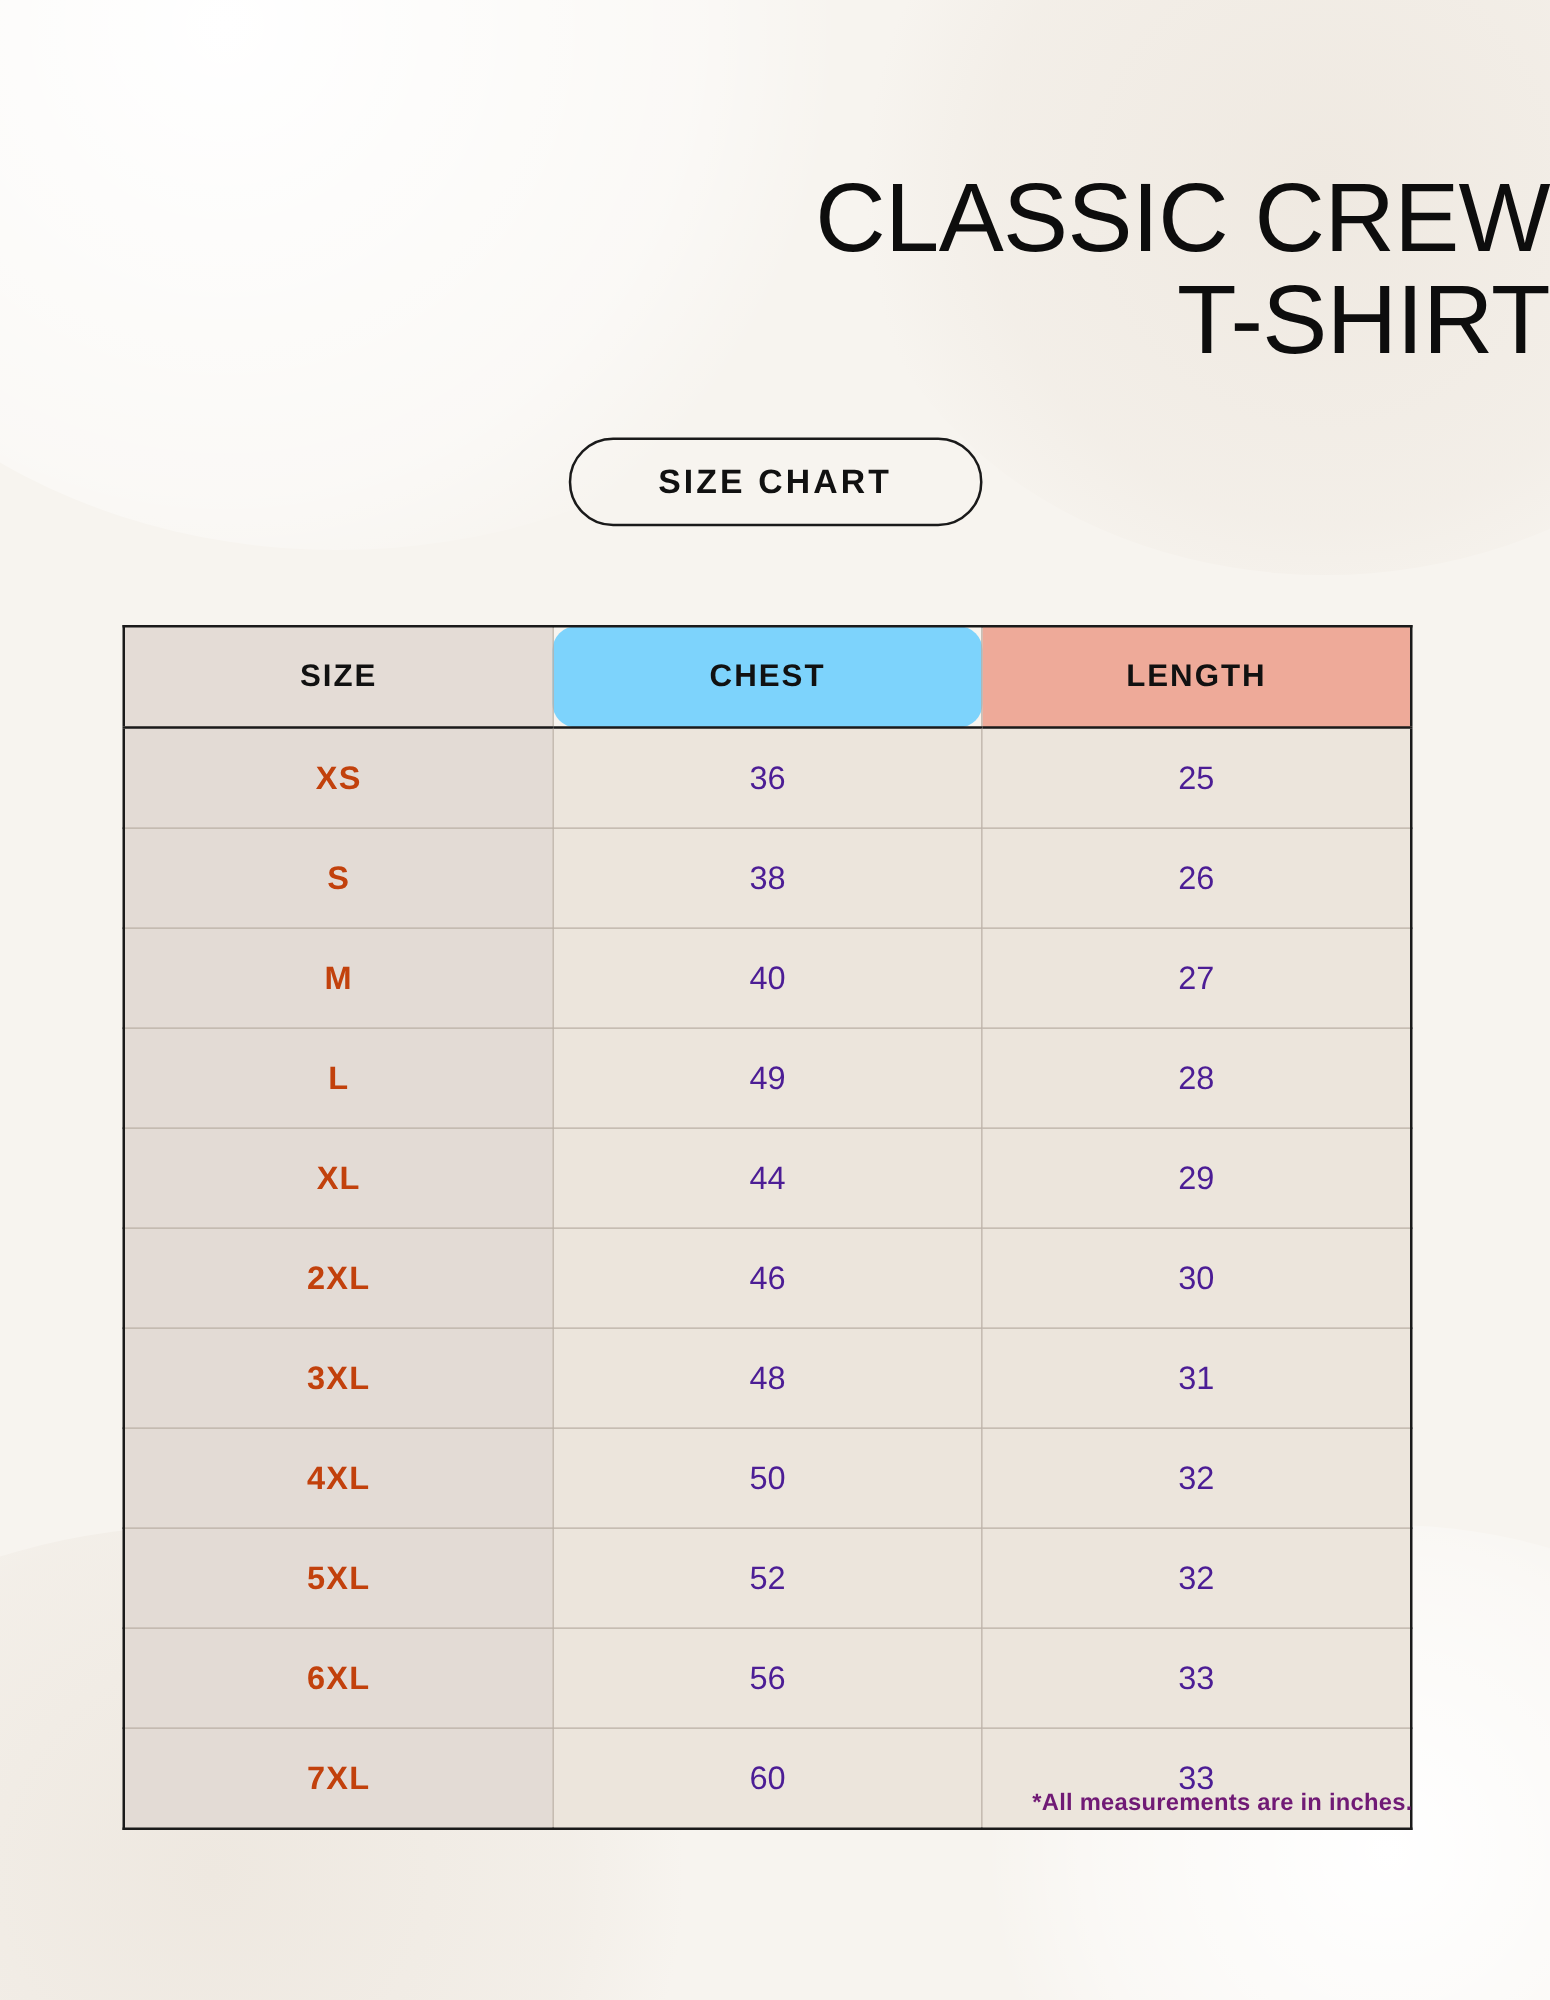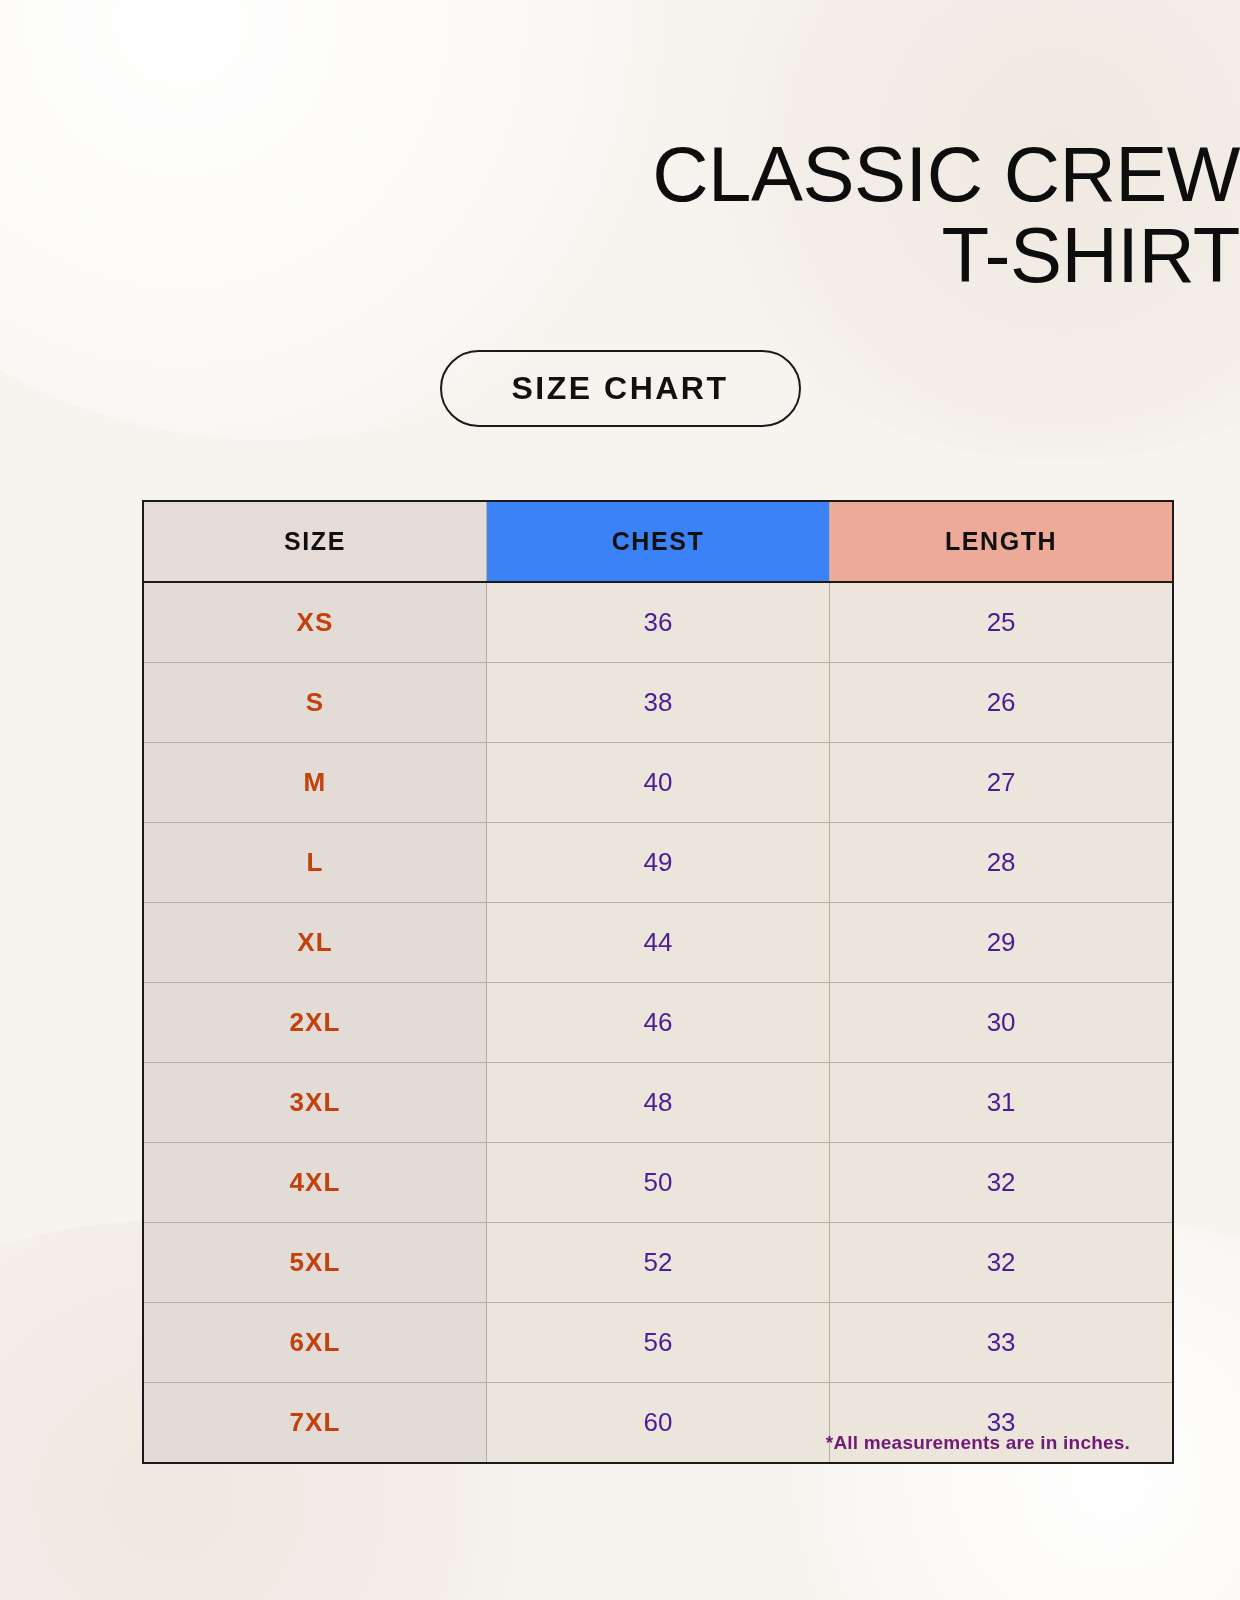--- a/index.html
+++ b/index.html
@@ -85,33 +85,32 @@
     top: 350px;
     left: 0;
     right: 0;
     display: flex;
     justify-content: center;
   }
   .pill {
     border: 2px solid #1a1a1a;
     border-radius: 40px;
     padding: 18px 70px;
-    font-size: 32px;
+    font-size: 27px;
     font-weight: 700;
     letter-spacing: 2.5px;
     color: #111;
     background: transparent;
   }
 
   .table-wrap {
     position: absolute;
     top: 500px;
     left: 98px;
     width: 1032px;
-    margin-left: 44px;
   }
   table.size-table {
     border-collapse: collapse;
     width: 100%;
     table-layout: fixed;
     border: 2px solid #1a1a1a;
   }
   table.size-table th,
   table.size-table td {
     border: 1px solid #b9aea4;
@@ -120,21 +119,21 @@
     vertical-align: middle;
   }
   table.size-table thead th {
     border-bottom: 2px solid #1a1a1a;
     font-size: 25px;
     font-weight: 700;
     letter-spacing: 1.6px;
     color: #111;
   }
   th.col-size { background: #e4dcd6; width: 33%; }
-  th.col-chest { background: #3b82f6; }
+  th.col-chest { background: #7dd3fc; border-radius: 19px; }
   th.col-length { background: #eeaa99; }
 
   td.cell-size {
     background: #e3dbd5;
     font-size: 26px;
     font-weight: 700;
     letter-spacing: 1px;
     color: #c2410c;
   }
   td.cell-val {

